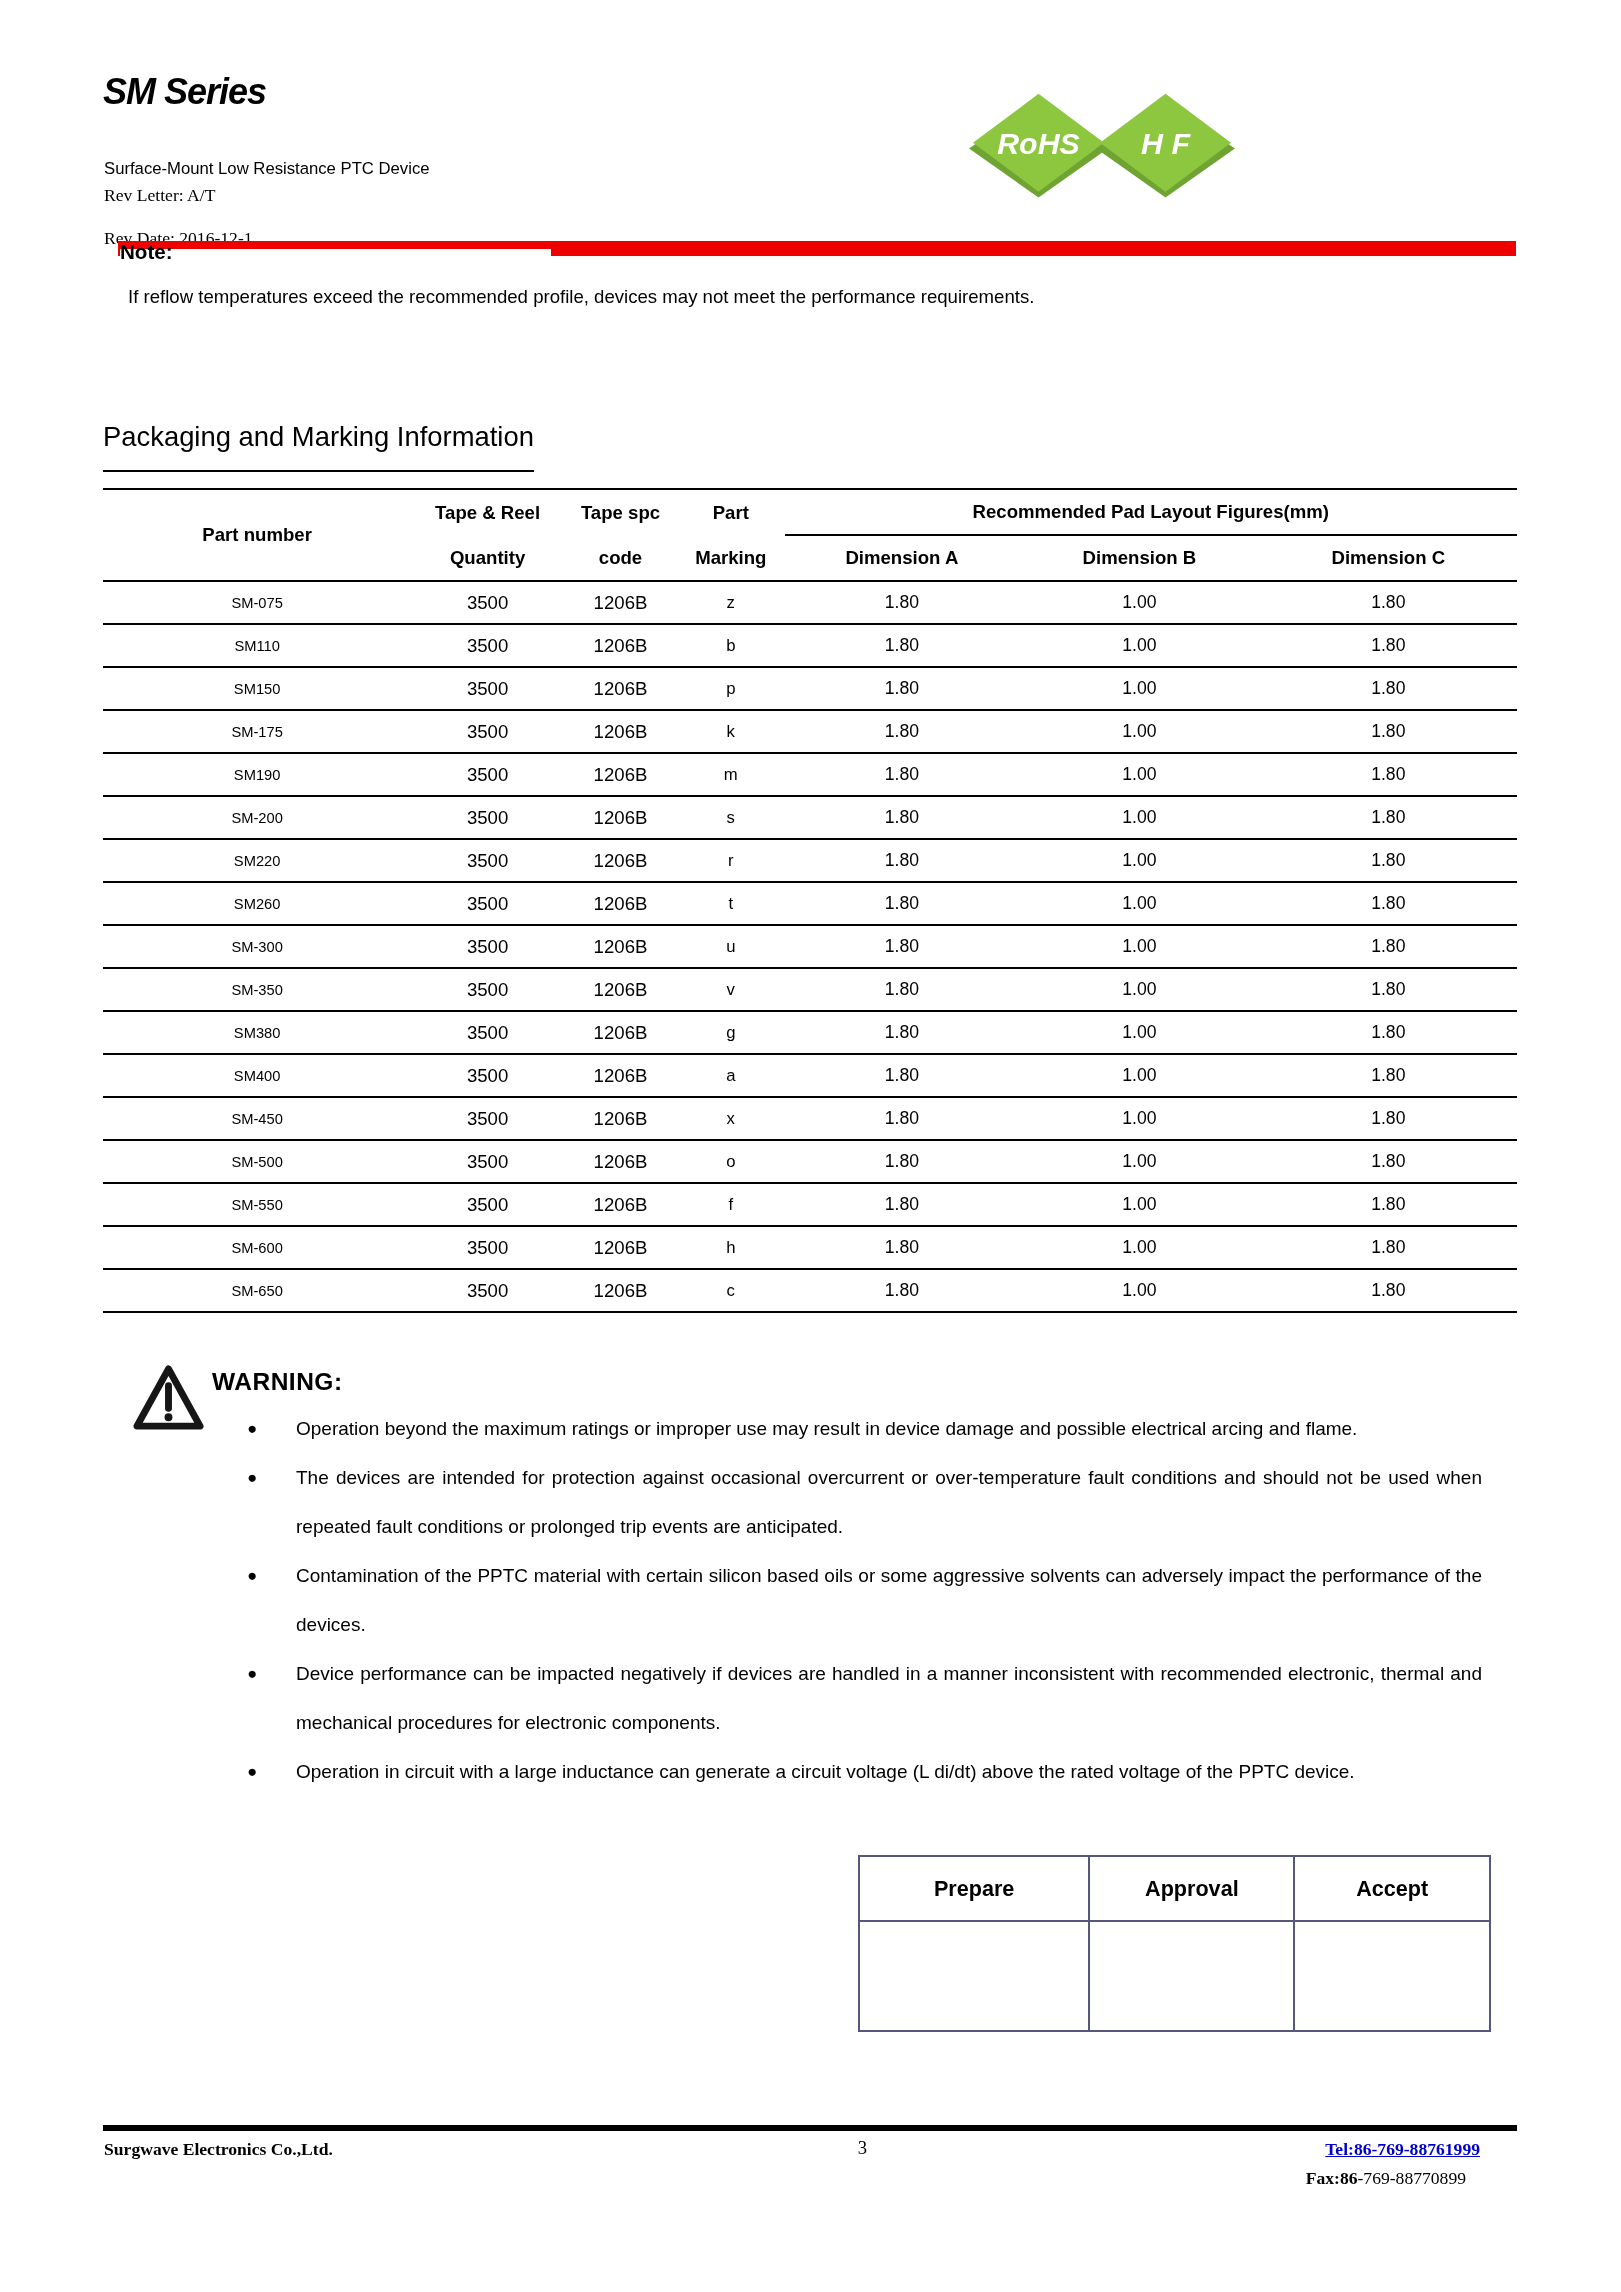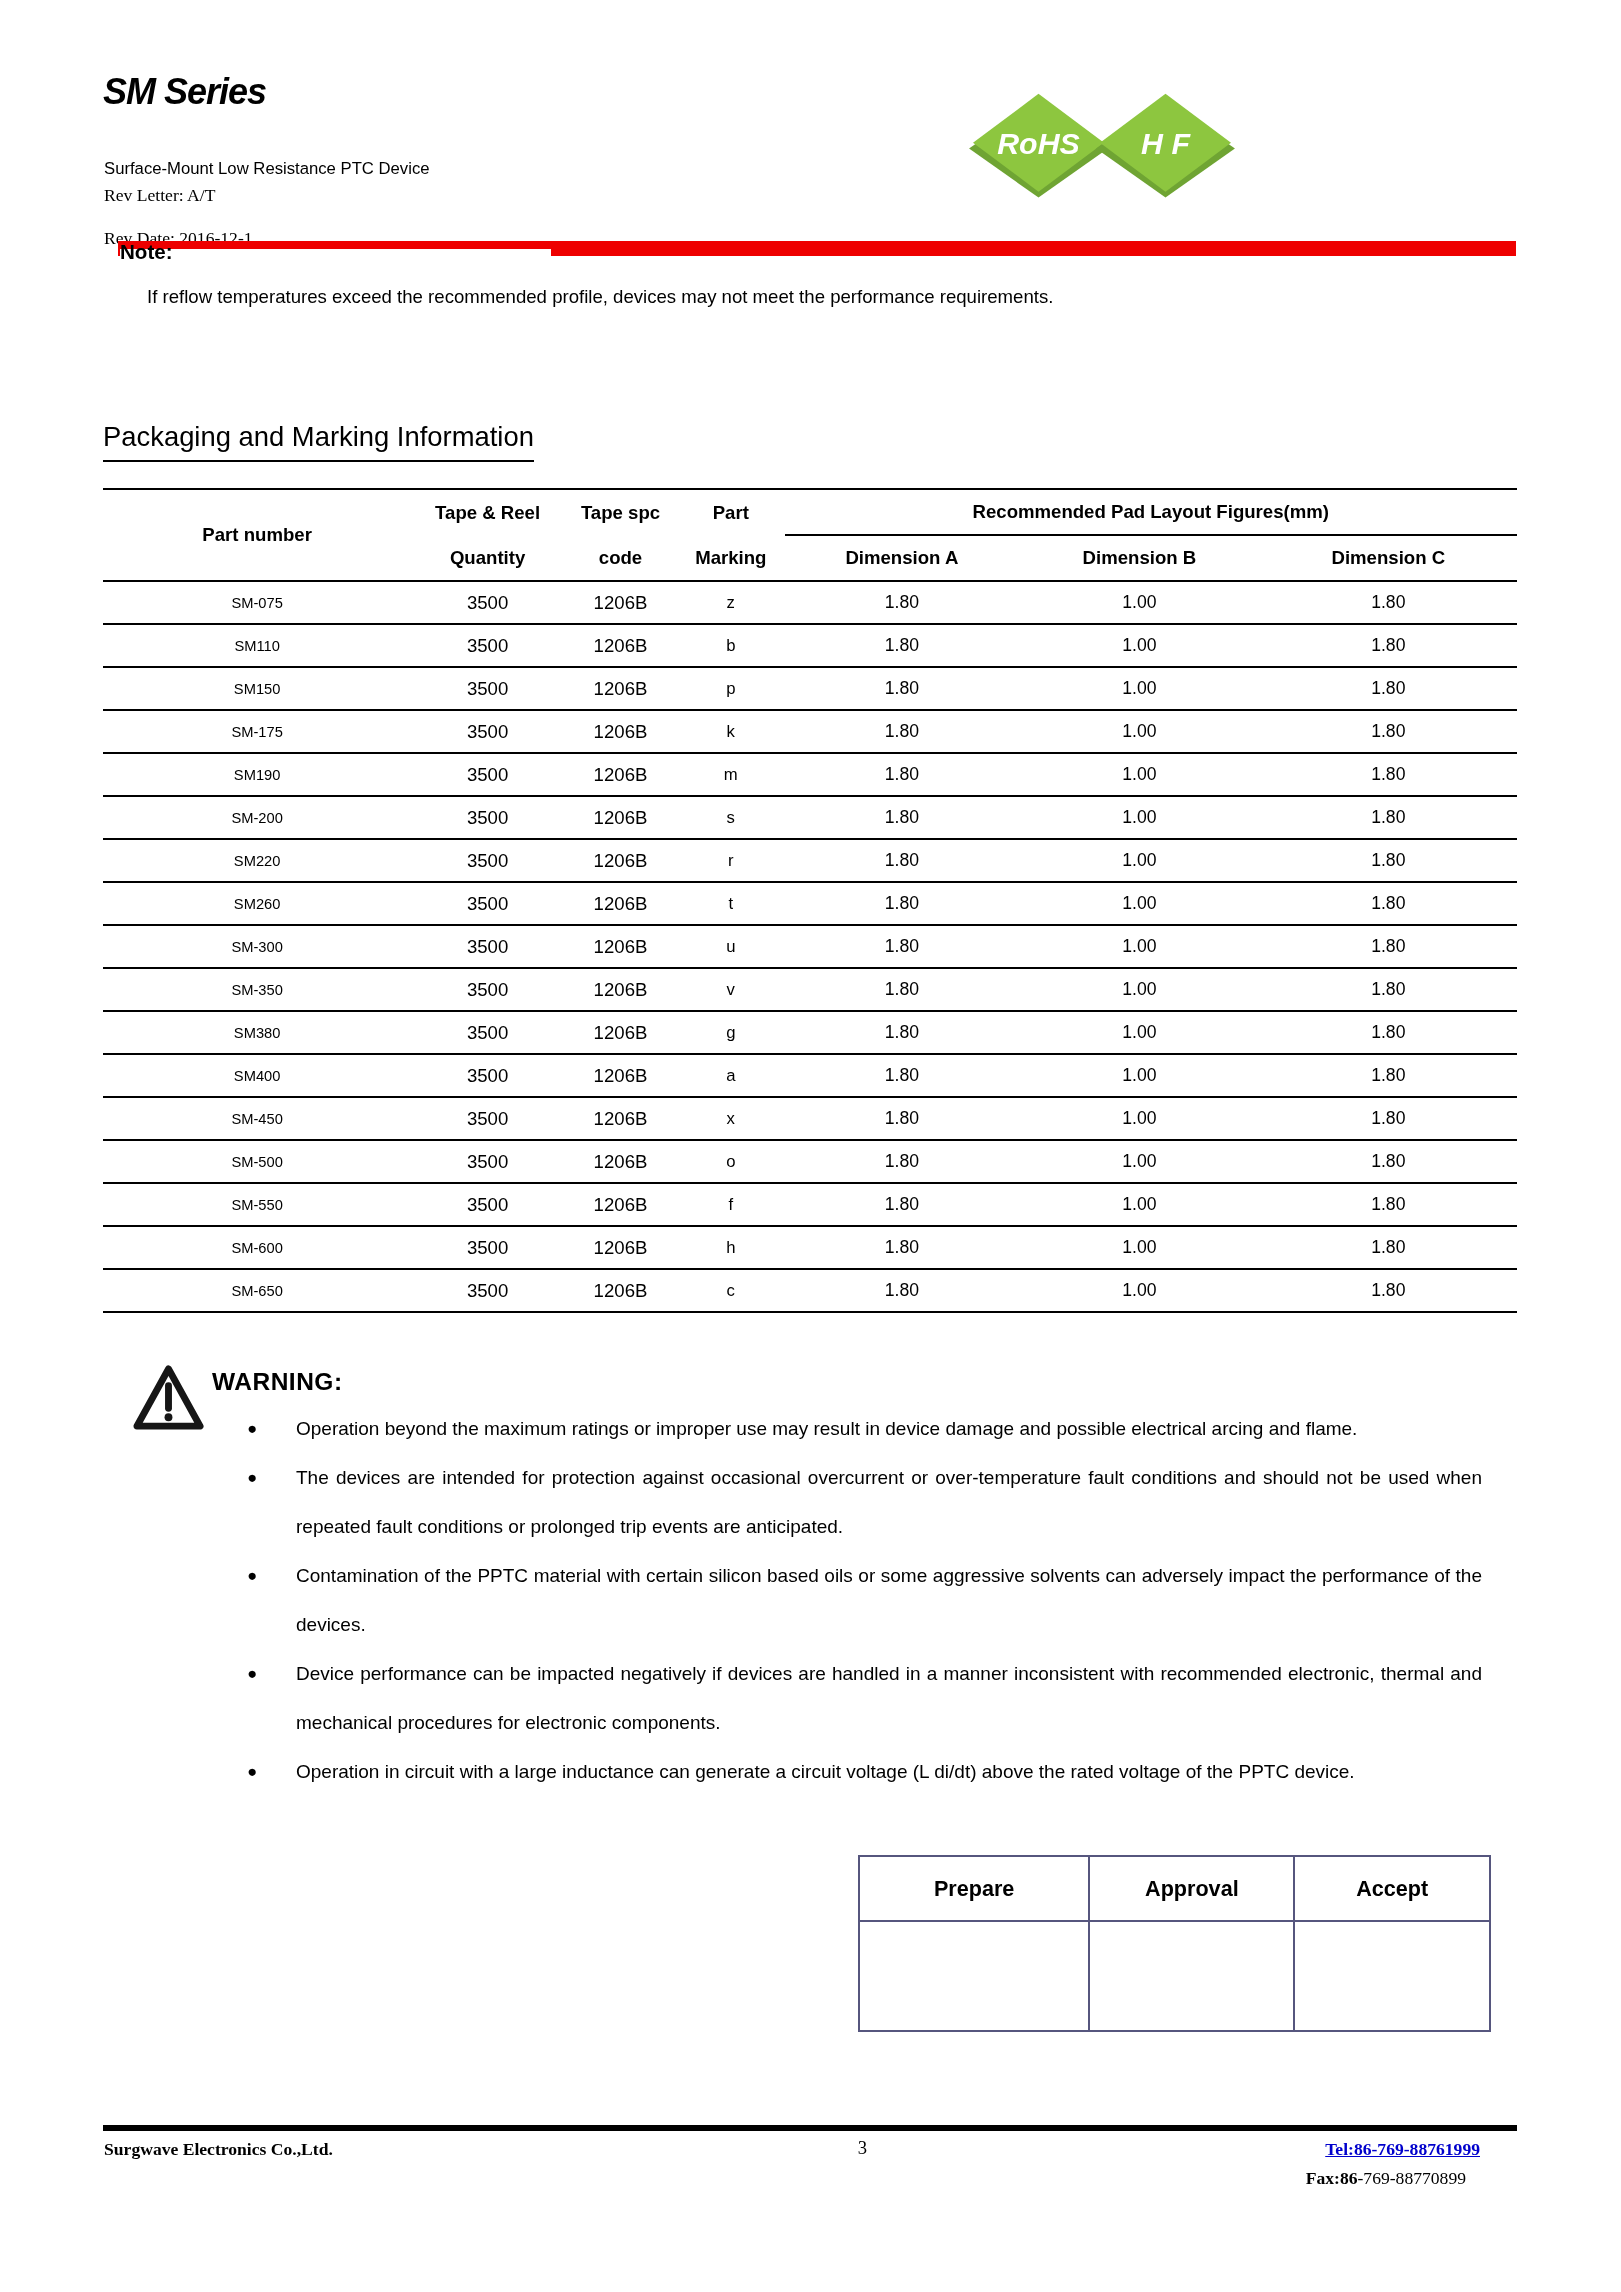--- a/index.html
+++ b/index.html
@@ -46,34 +46,34 @@
   .red-bar-notch {
     position: absolute; left: 120px; top: 249px;
     width: 431px; height: 8.8px; background: #ffffff;
   }
   .note-label {
     position: absolute; left: 120px; top: 240px;
     font-size: 20.6px; font-weight: bold;
   }
   .note-text {
     position: absolute; left: 128px; top: 286px;
-    width: 1313px; font-size: 18.6px; margin-left: 19px;
+    width: 1313px; font-size: 18.6px;
   }
   .caution-text {
     position: absolute; left: 111px; top: 345px;
     width: 1353px; font-size: 18.6px;
   }
   .caution-text b { font-weight: bold; }
 
   
   .section-heading {
     position: absolute; left: 103px; top: 421px;
     font-size: 27.4px;
     border-bottom: 2.9px solid #000;
-    padding-bottom: 7px;
+    padding-bottom: 17px;
   }
 
   
   .pkg-table {
     position: absolute; left: 103px; top: 488px;
     width: 1414px;
     border-collapse: collapse;
     table-layout: fixed;
   }
   .pkg-table col.c1 { width: 21.8%; }

